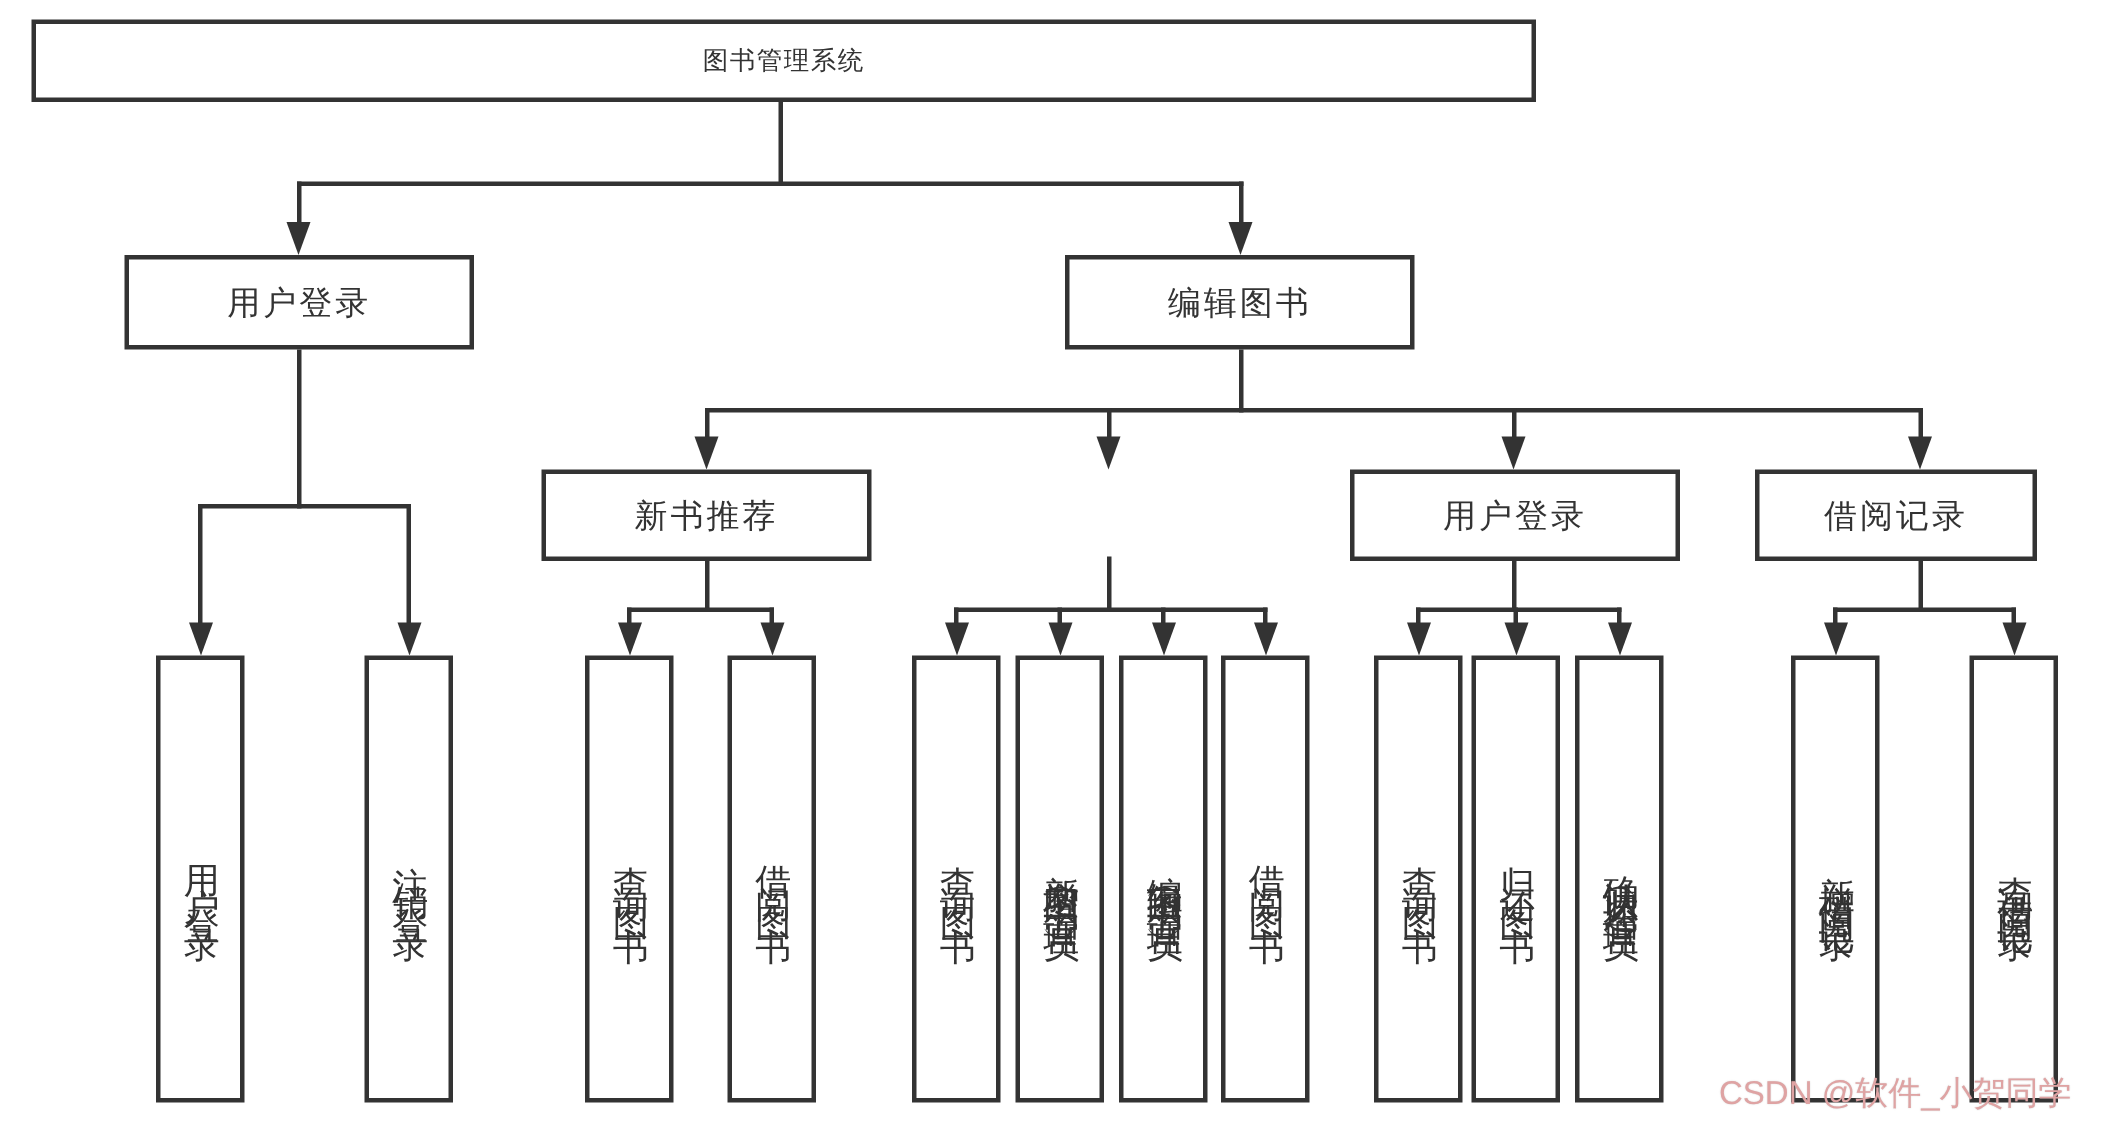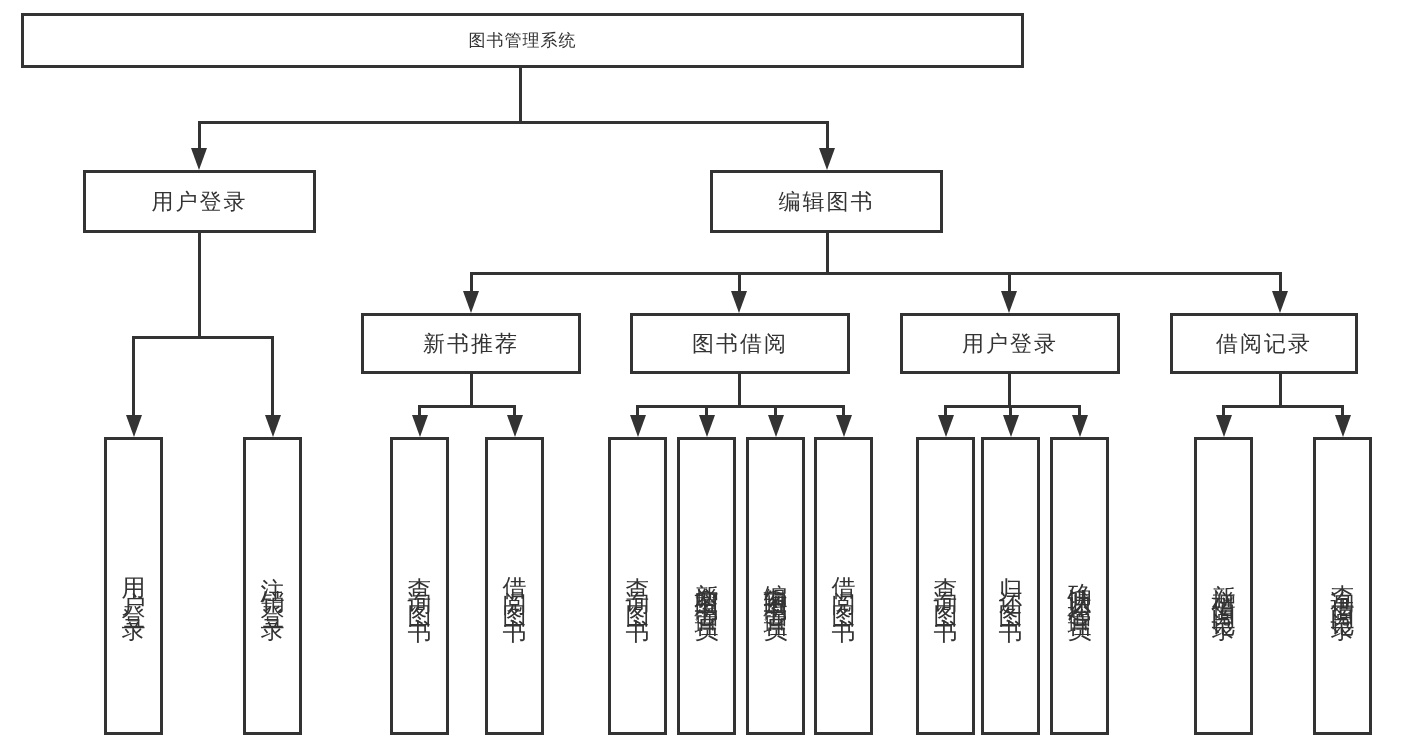--- a/index.html
+++ b/index.html
@@ -113,23 +113,20 @@
   <div class="box l2-box" style="left:83px;top:170px;width:233px;height:63px">
     <span>用户登录</span>
   </div>
   <div class="box l2-box" style="left:710px;top:170px;width:233px;height:63px">
     <span>编辑图书</span>
   </div>
 
   <div class="box l3-box" style="left:361px;top:313px;width:220px;height:61px">
     <span>新书推荐</span>
   </div>
-  <div class="box l3-box" style="left:630px;top:313px;width:220px;height:61px">
-    <span>图书借阅</span>
-  </div>
   <div class="box l3-box" style="left:900px;top:313px;width:220px;height:61px">
     <span>用户登录</span>
   </div>
   <div class="box l3-box" style="left:1170px;top:313px;width:188px;height:61px">
     <span>借阅记录</span>
   </div>
 
   <div class="box leaf-box ls-wide" style="left:104px;top:437px;width:59px;height:298px">
     <span>用户登录</span>
   </div>
@@ -163,14 +160,15 @@
   <div class="box leaf-box ls-tight" style="left:1050px;top:437px;width:59px;height:298px">
     <span>确认归还（管理员）</span>
   </div>
   <div class="box leaf-box ls-mid" style="left:1194px;top:437px;width:59px;height:298px">
     <span>新增借阅记录</span>
   </div>
   <div class="box leaf-box ls-mid" style="left:1313px;top:437px;width:59px;height:298px">
     <span>查询借阅记录</span>
   </div>
 
+  <div class="watermark">CSDN @软件_小贺同学</div>
 
 </div>
 
 </body></html>

